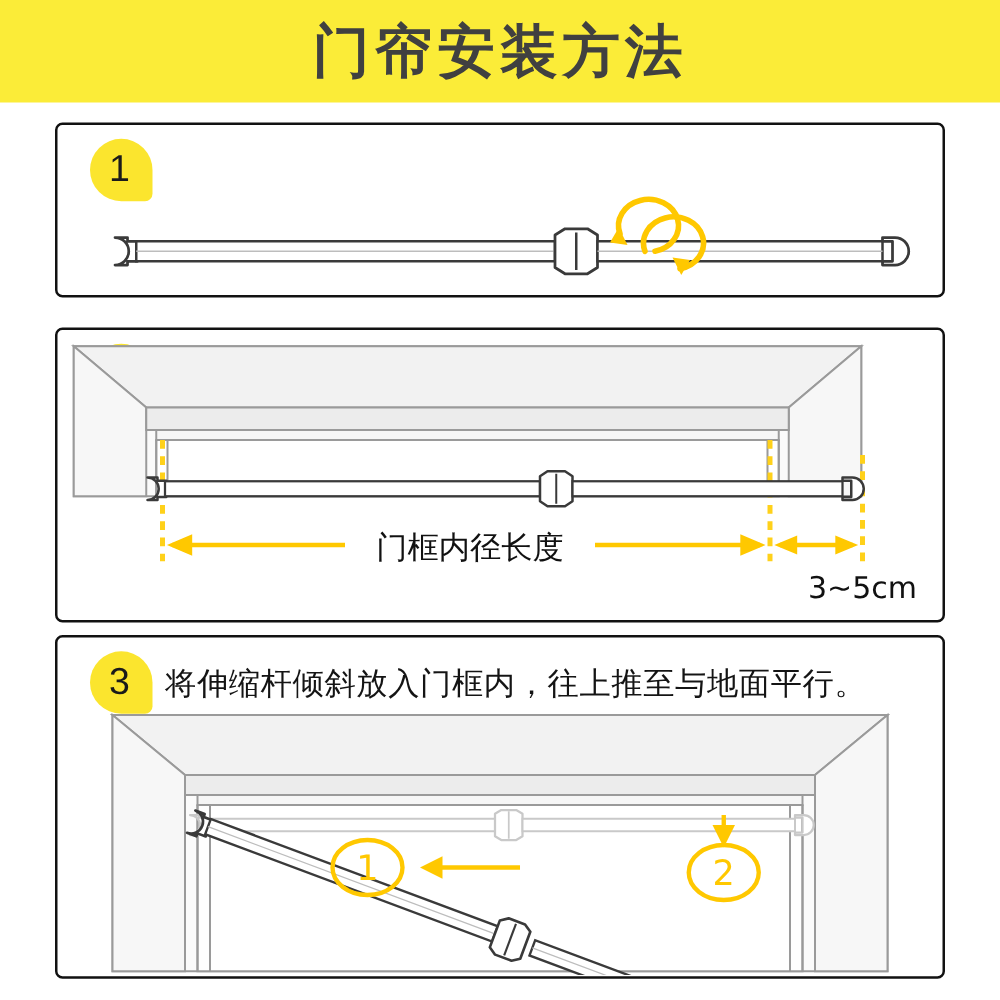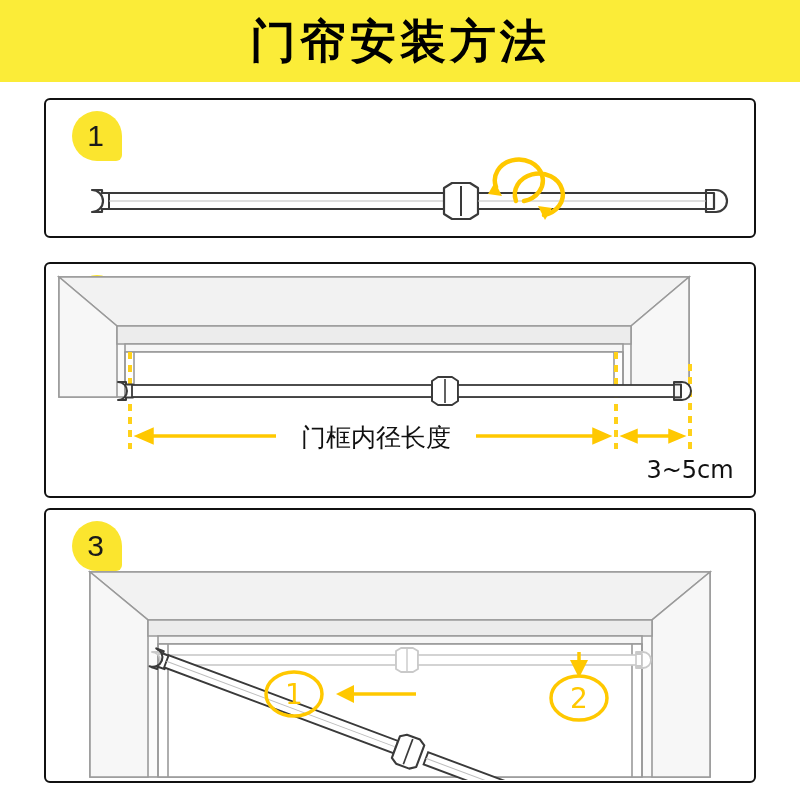--- a/index.html
+++ b/index.html
@@ -23,21 +23,21 @@
     width: 800px;
     height: 82px;
     background: #fbec38;
     display: flex;
     align-items: center;
     justify-content: center;
   }
   .banner-title {
     font-size: 46px;
     font-weight: bold;
-    color: #000000;
+    color: #404040;
     letter-spacing: 4px;
     line-height: 1;
     font-family: "DejaVu Sans", "Liberation Sans", sans-serif;
   }
 
   
   .panel {
     position: absolute;
     left: 44px;
     width: 712px;
@@ -230,20 +230,21 @@
   </div>
 </div>
 
 <div class="panel" id="panel-3">
 
   <div class="step-header">
     <div class="step-badge">
       <div class="bubble"></div>
       <div class="num">3</div>
     </div>
+    <div class="step-text">将伸缩杆倾斜放入门框内，往上推至与地面平行。</div>
   </div>
 
   <div class="art">
     <svg width="707" height="270" viewBox="0 0 707 270">
 
       <g stroke="#9a9a9a" stroke-width="1.6">
         <rect x="44" y="62" width="620" height="205" fill="#fbfbfb"></rect>
         <polygon points="44,62 664,62 606,110 102,110" fill="#f2f2f2"></polygon>
         <polygon points="44,62 102,110 102,267 44,267" fill="#f7f7f7"></polygon>
         <polygon points="664,62 606,110 606,267 664,267" fill="#f7f7f7"></polygon>

